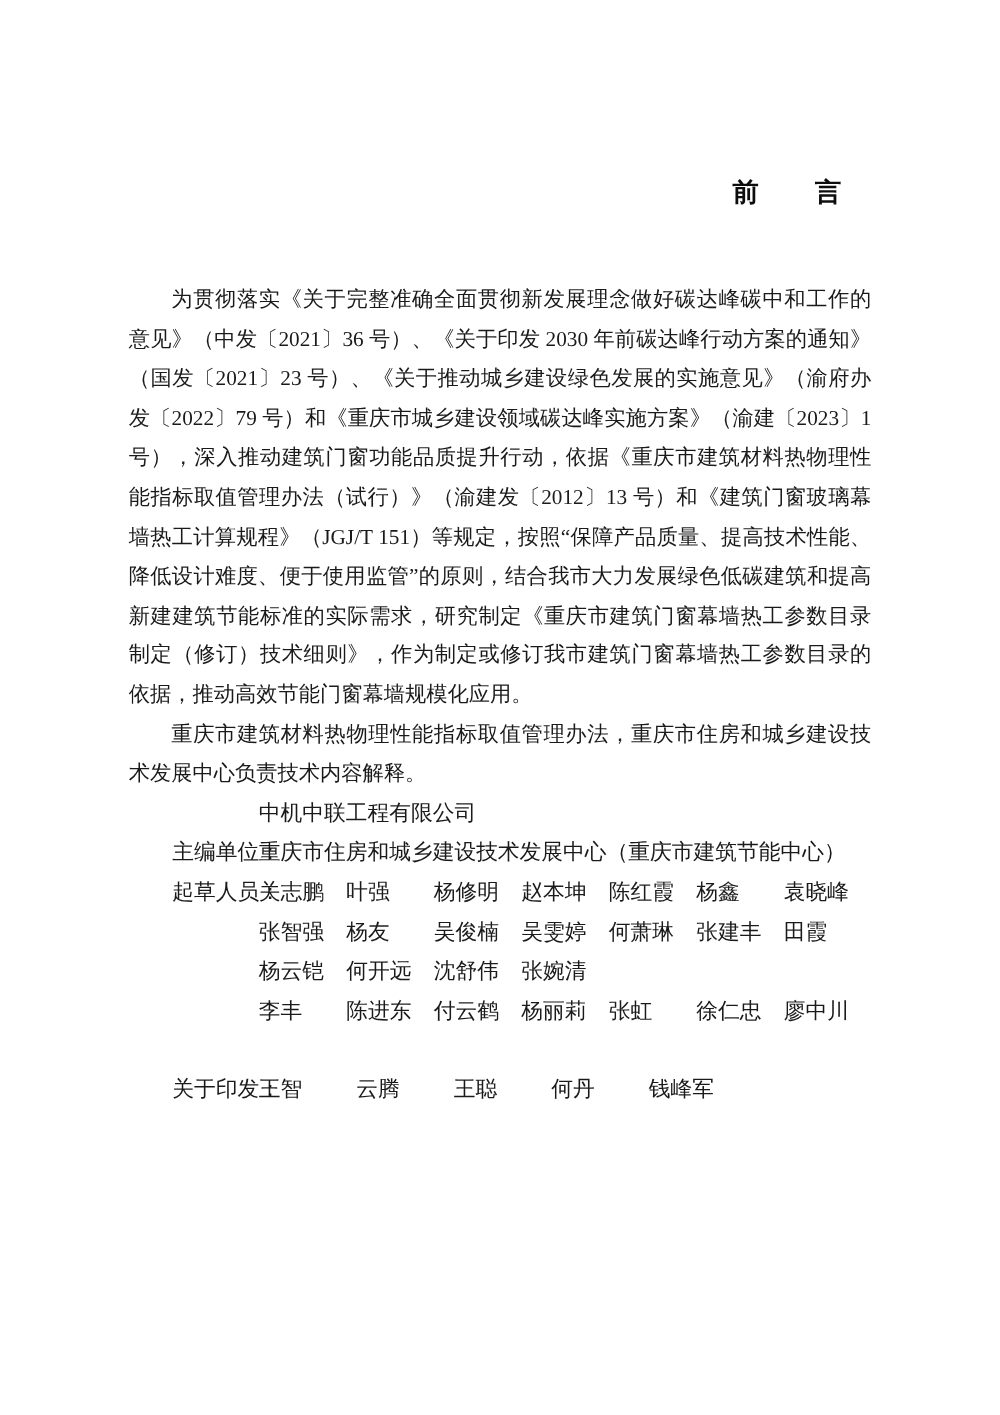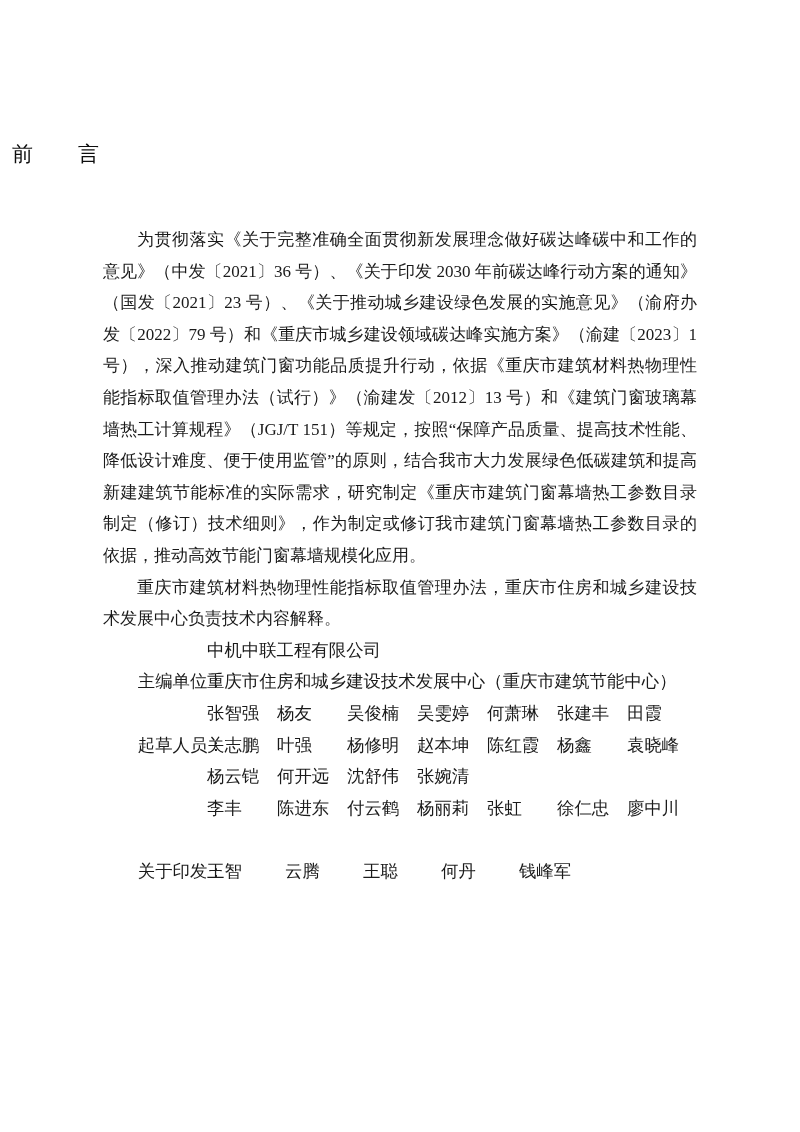--- a/index.html
+++ b/index.html
@@ -16,23 +16,23 @@
     overflow: hidden;
     font-family: "Liberation Serif", "DejaVu Serif", serif;
     color: #1a1a1a;
   }
 
   .doc-title {
     position: absolute;
     top: 140px;
     left: 0;
     width: 685px;
-    text-align: left;
+    text-align: right;
     font-size: 21px;
-    font-weight: normal;
+    font-weight: bold;
     letter-spacing: 12px;
     text-indent: 12px;
     color: #0d0d0d;
   }
 
   .body-block {
     position: absolute;
     top: 224px;
     left: 103px;
     width: 594px;
@@ -120,42 +120,42 @@
         <span class="lbl blank"></span>
         <span class="val">中机中联工程有限公司</span>
       </div>
 
       <div class="credit-row">
         <span class="lbl">主编单位：</span>
         <span class="val">重庆市住房和城乡建设技术发展中心（重庆市建筑节能中心）</span>
       </div>
 
       <div class="credit-row">
+        <span class="lbl">起草人员：</span>
+        <div class="name-grid">
+          <span class="name-cell">关志鹏</span>
+          <span class="name-cell"><span class="n2">叶强</span></span>
+          <span class="name-cell">杨修明</span>
+          <span class="name-cell">赵本坤</span>
+          <span class="name-cell">陈红霞</span>
+          <span class="name-cell"><span class="n2">杨鑫</span></span>
+          <span class="name-cell">袁晓峰</span>
+        </div>
+      </div>
+
+      <div class="credit-row">
         <span class="lbl blank"></span>
         <div class="name-grid">
           <span class="name-cell">张智强</span>
           <span class="name-cell"><span class="n2">杨友</span></span>
           <span class="name-cell">吴俊楠</span>
           <span class="name-cell">吴雯婷</span>
           <span class="name-cell">何萧琳</span>
           <span class="name-cell">张建丰</span>
           <span class="name-cell"><span class="n2">田霞</span></span>
-        </div>
-      </div>
-
-      <div class="credit-row">
-        <span class="lbl">起草人员：</span>
-        <div class="name-grid">
-          <span class="name-cell">关志鹏</span>
-          <span class="name-cell"><span class="n2">叶强</span></span>
-          <span class="name-cell">杨修明</span>
-          <span class="name-cell">赵本坤</span>
-          <span class="name-cell">陈红霞</span>
-          <span class="name-cell"><span class="n2">杨鑫</span></span>
-          <span class="name-cell">袁晓峰</span>
         </div>
       </div>
 
       <div class="credit-row">
         <span class="lbl blank"></span>
         <div class="name-grid">
           <span class="name-cell">杨云铠</span>
           <span class="name-cell">何开远</span>
           <span class="name-cell">沈舒伟</span>
           <span class="name-cell">张婉清</span>

